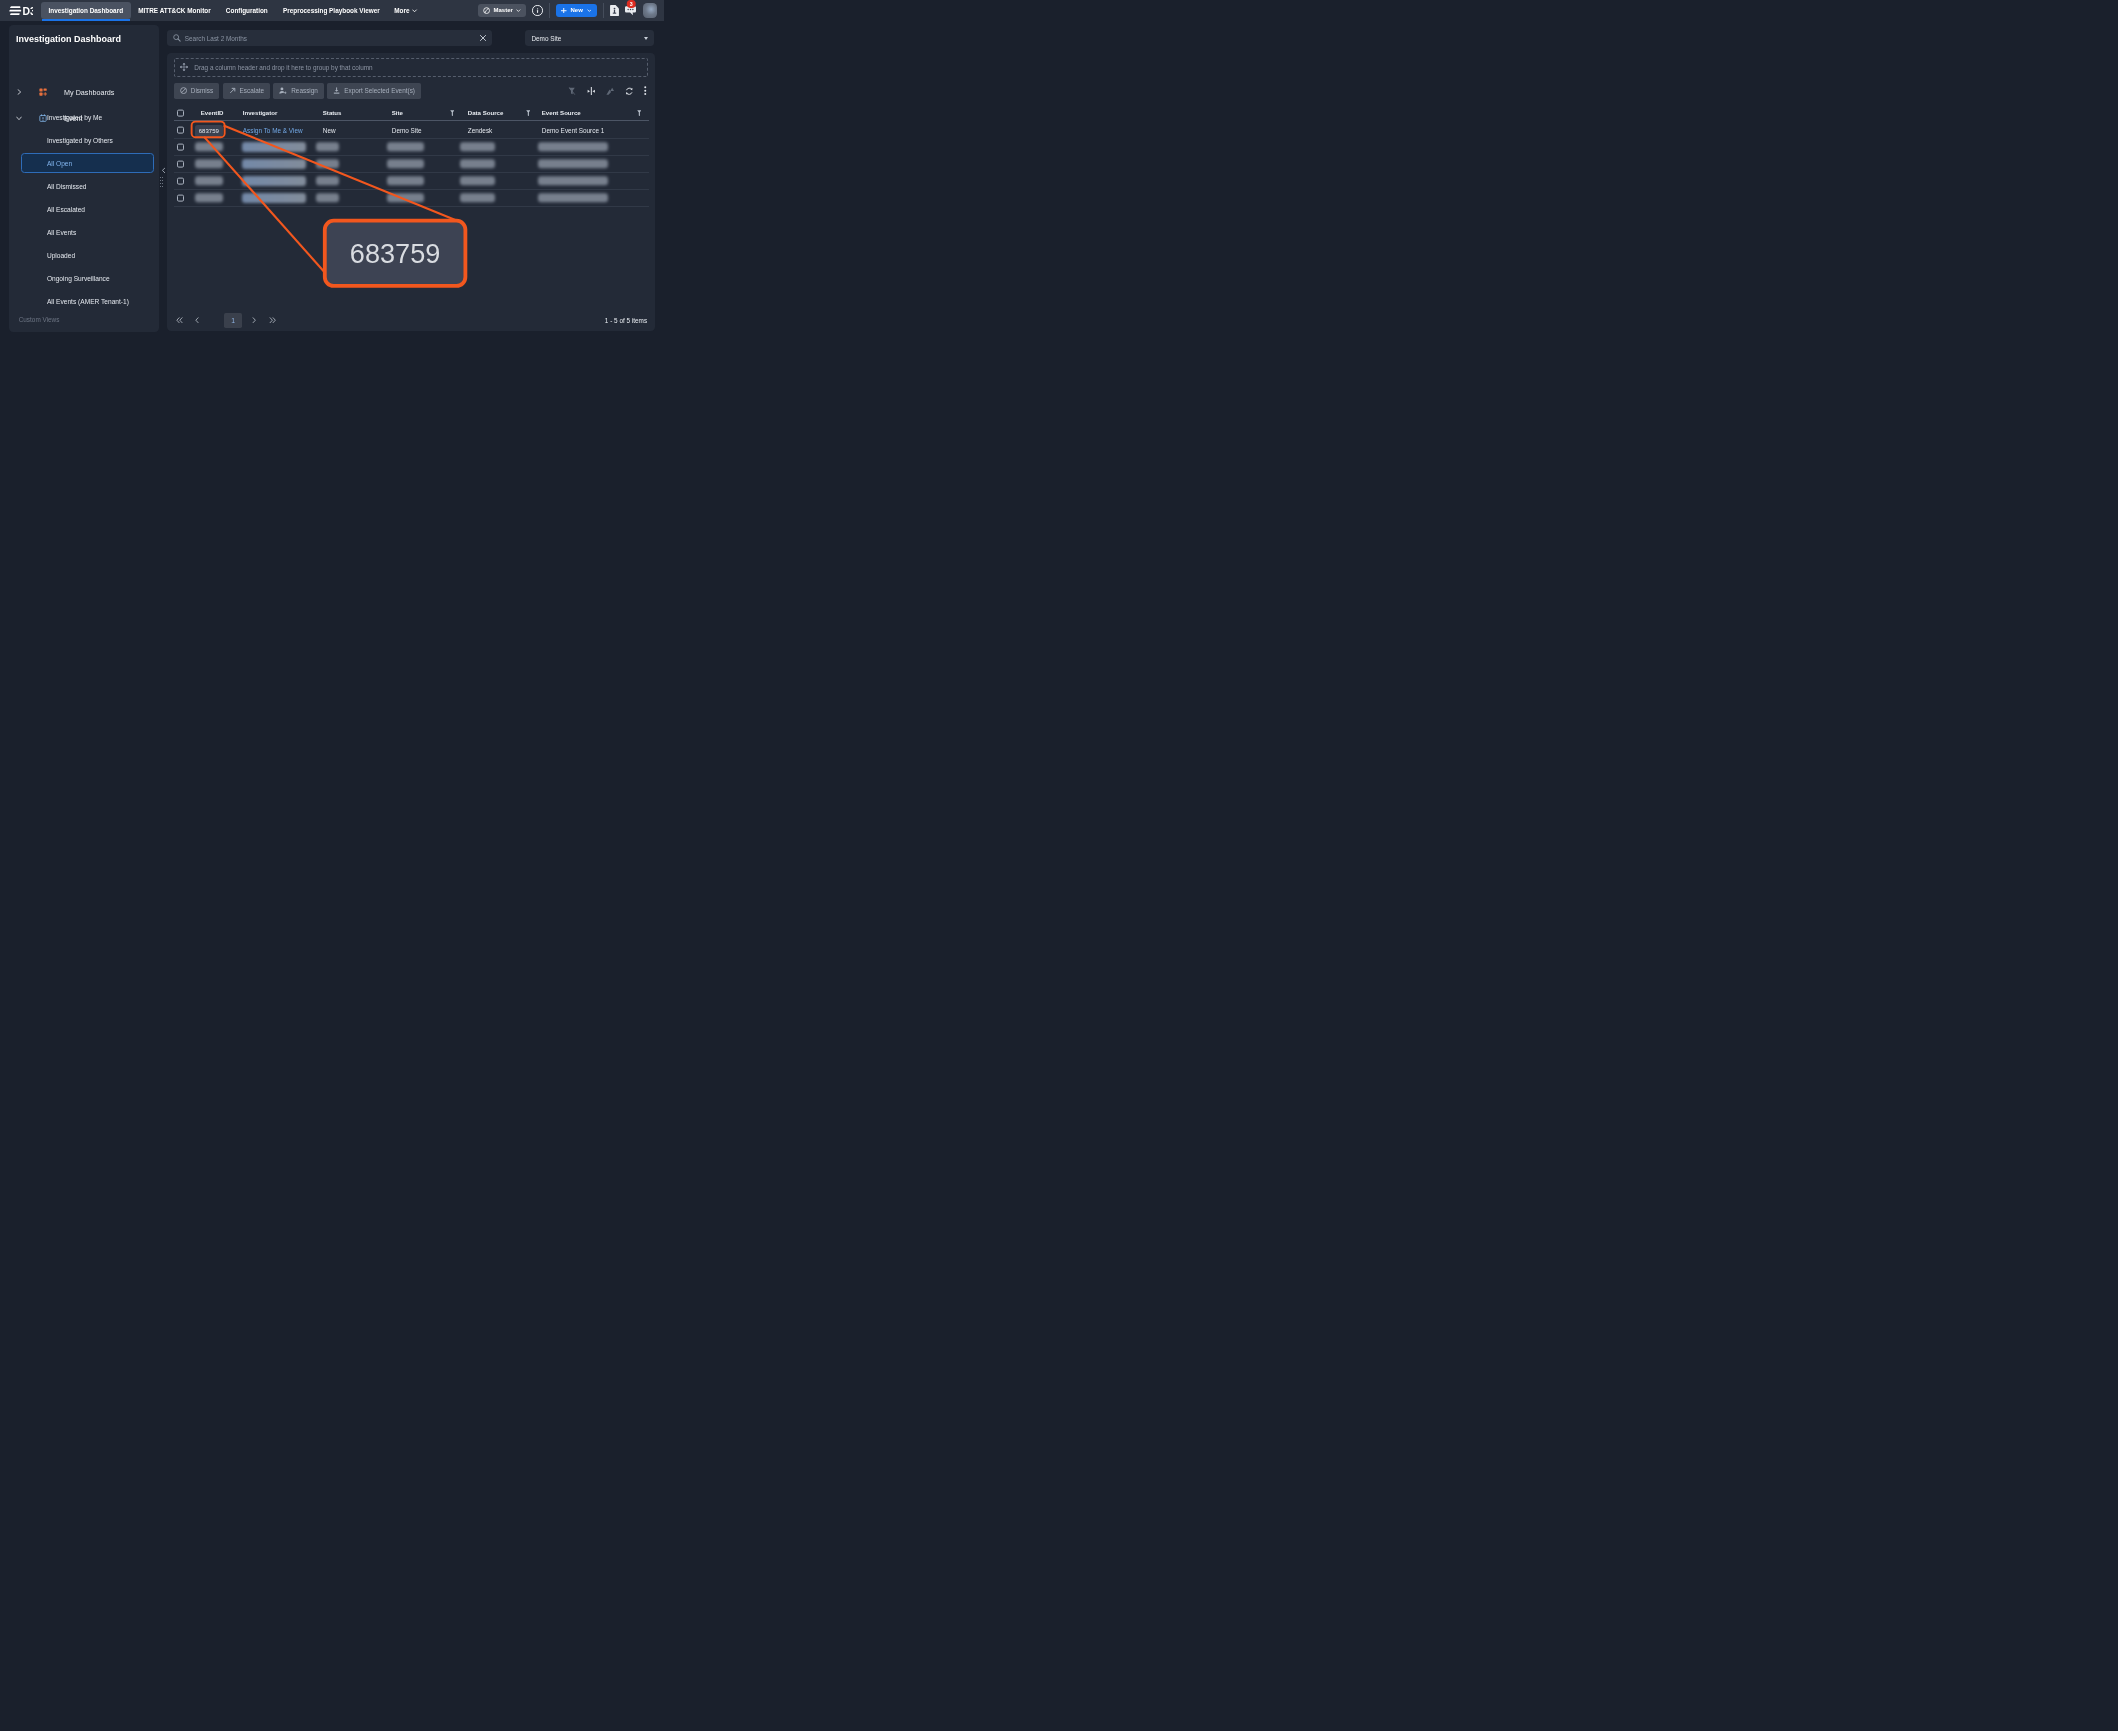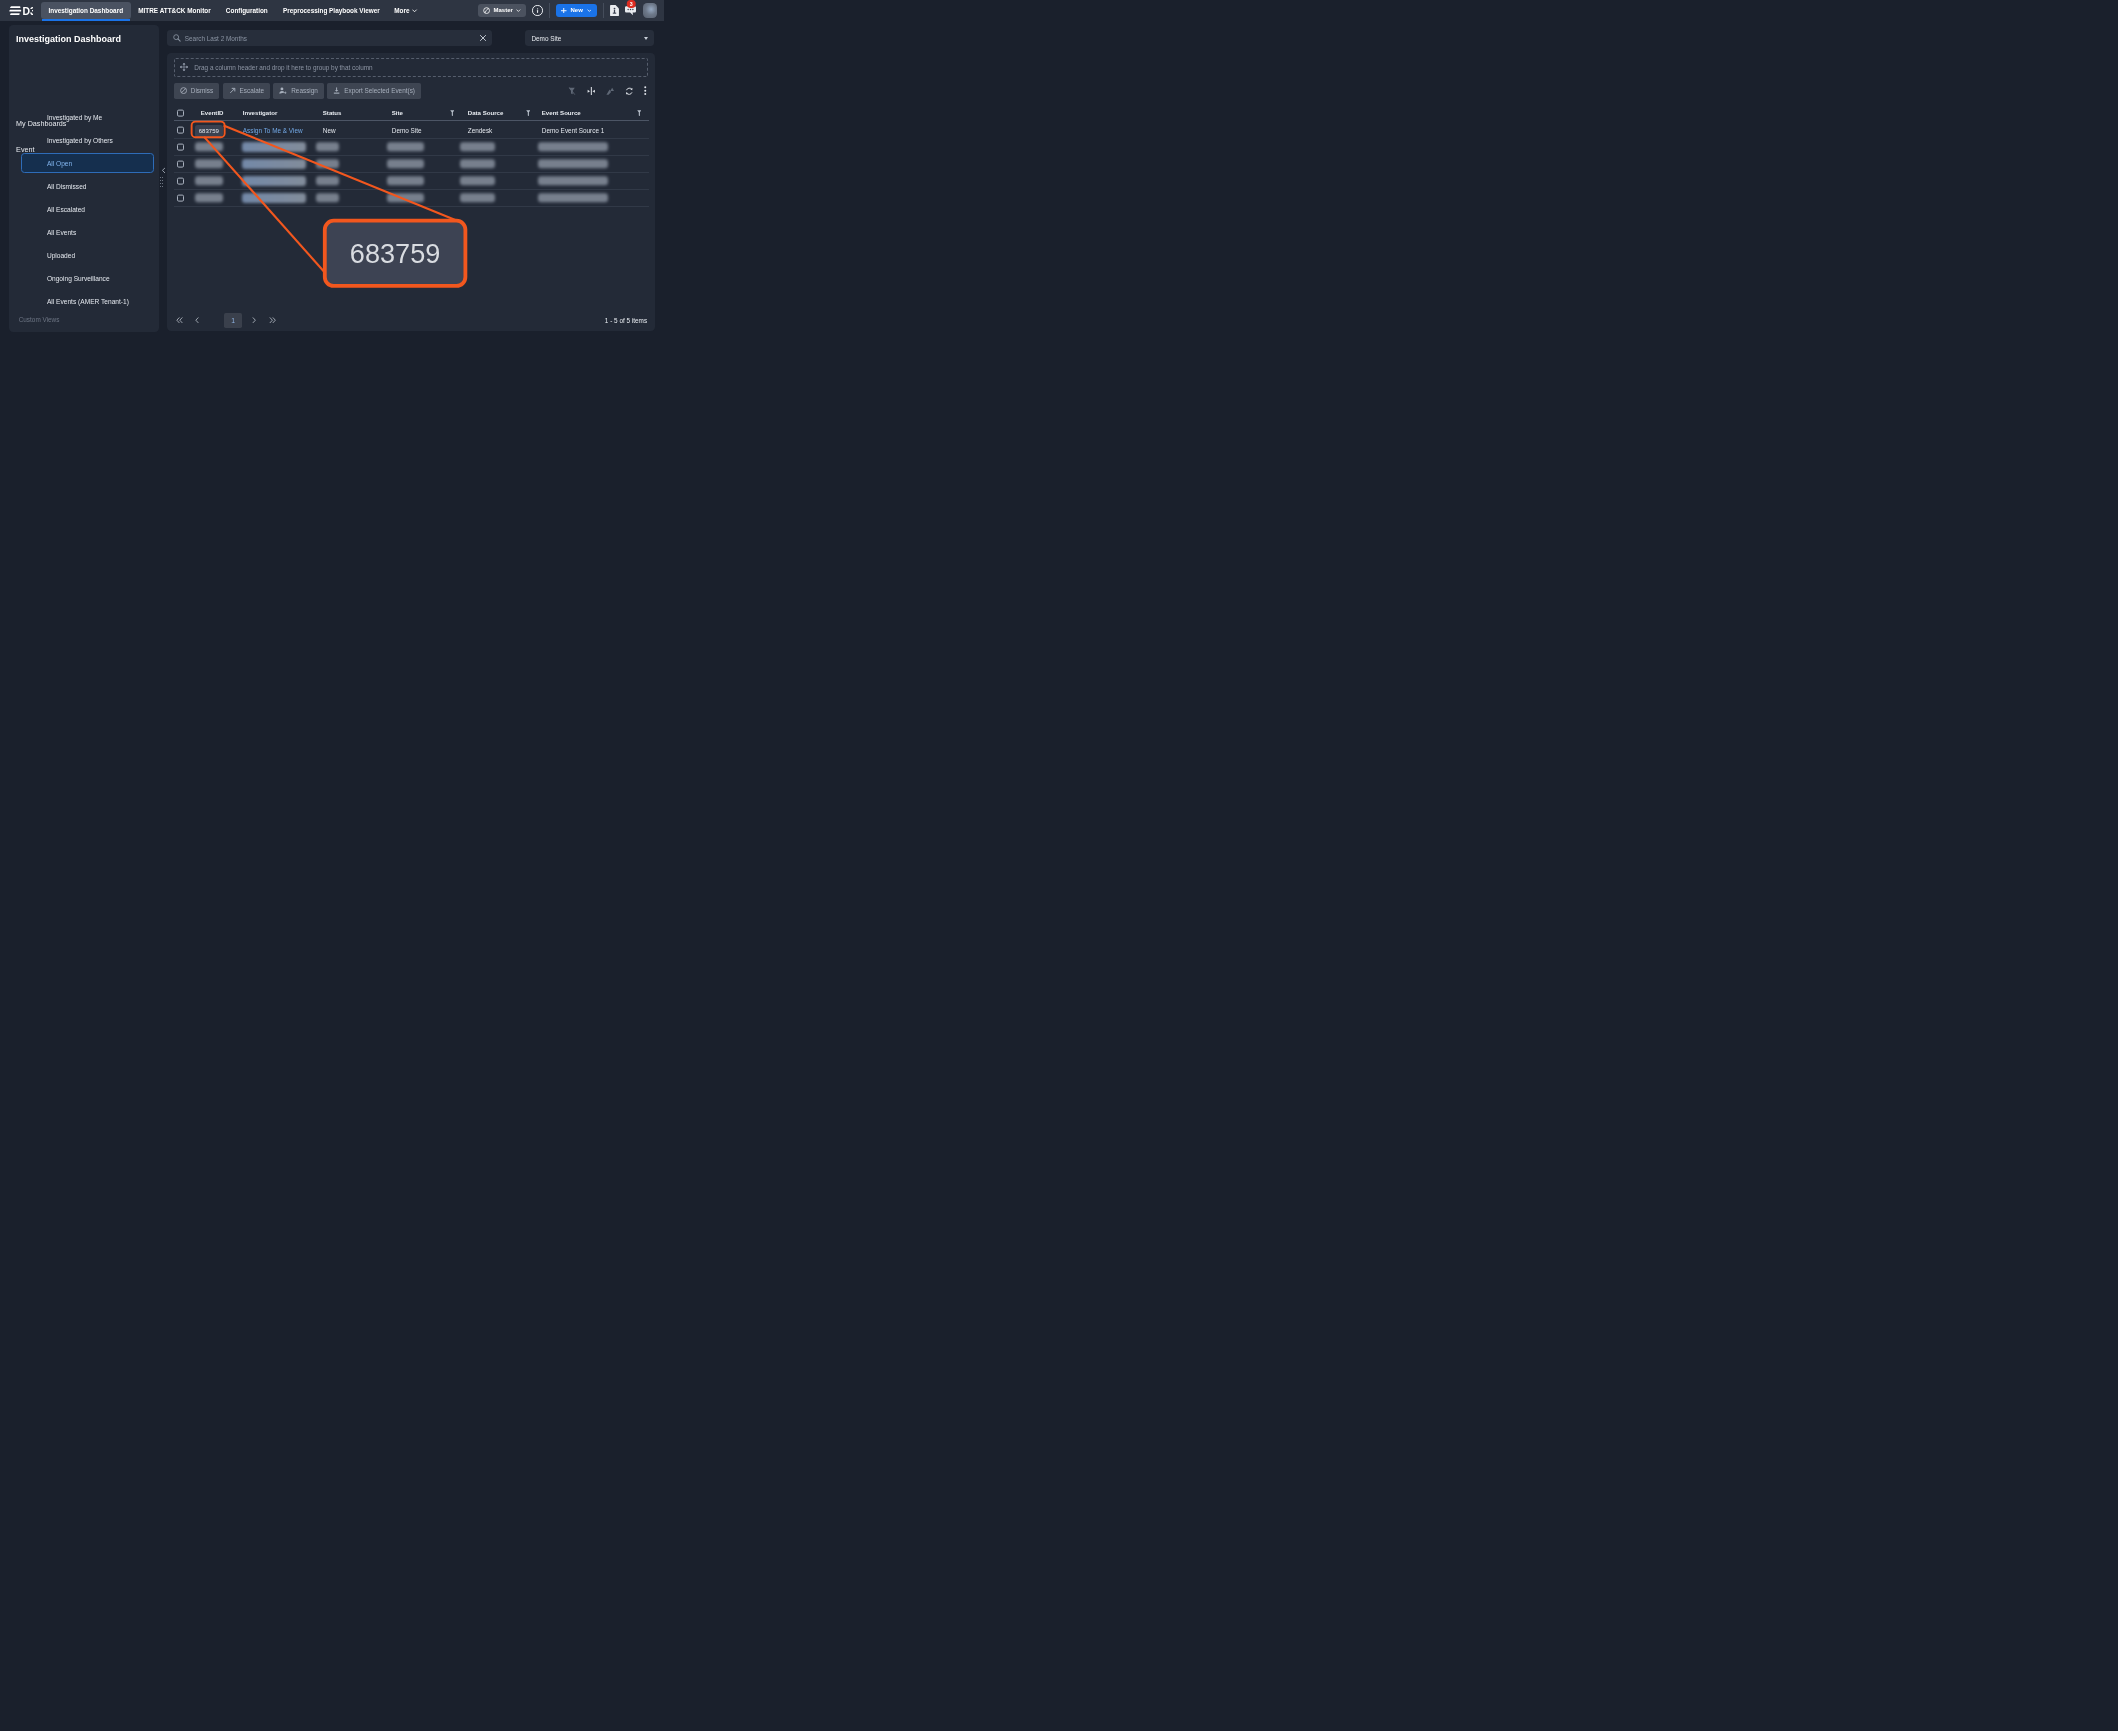--- a/index.html
+++ b/index.html
@@ -25,21 +25,21 @@
   .master-pill { height:13.6px; background:#4B525F; border-radius:3px; display:flex; align-items:center; gap:3.4px; padding:0 5.1px; color:#fff; font-size:6px; font-weight:600; cursor:pointer; }
   .icon-info-wrap { width:10.2px; height:10.2px; border:0.8px solid #E7EAEE; border-radius:50%; display:flex; align-items:center; justify-content:center; }
   .vdivider { width:0.4px; height:14.4px; background:#454D5B; }
   .btn-new { height:13.6px; background:#1A73E8; border-radius:3px; color:#fff; display:flex; align-items:center; gap:3.8px; padding:0 5.5px; font-size:6px; font-weight:700; cursor:pointer; }
   .icon-chat-wrap { position:relative; display:flex; }
   .badge { position:absolute; top:-5.1px; left:50%; transform:translateX(-46%); min-width:9.3px; height:8px; padding:0 2.1px; background:#DD2B20; border-radius:4.2px; color:#fff; font-size:5.3px; font-weight:700; display:flex; align-items:center; justify-content:center; }
   .avatar { width:14.4px; height:14.4px; border-radius:4.2px; background:radial-gradient(circle at 58% 42%, #96A9C2 0%, #6D7889 45%, #555E6C 100%); cursor:pointer; }
   
   .sidebar { position:absolute; left:8.5px; top:25.4px; width:150px; height:307px; background:#232A37; border-radius:4.2px; }
   .sidebar-title { position:absolute; left:7.6px; top:9px; font-size:9px; font-weight:700; color:#FFFFFF; }
-  .side-section { position:absolute; left:7.6px; height:13.6px; display:flex; align-items:center; gap:17px; color:#E8EBF0; font-size:7.2px; cursor:pointer;flex-direction:column; }
+  .side-section { position:absolute; left:7.6px; height:13.6px; display:flex; align-items:center; gap:17px; color:#E8EBF0; font-size:7.2px; cursor:pointer; }
   .side-items { position:absolute; inset:0; }
   .side-item { position:absolute; left:12px; right:4.2px; height:20px; border-radius:3.4px; display:flex; align-items:center; padding-left:25.4px; font-size:6.6px; color:#E4E8EE; border:0.6px solid transparent; cursor:pointer; }
   .side-item.selected { background:#152F4E; border-color:#2E6CB8; color:#83B5EE; }
   .sidebar-footer { position:absolute; left:10.2px; bottom:9.3px; color:#6C7483; font-size:6.4px; }
   .collapse-handle { position:absolute; left:160px; top:166px; width:6.8px; height:9.3px; display:flex; align-items:center; justify-content:center; cursor:pointer; z-index:4; }
   .drag-dots { position:absolute; left:160px; top:177px; display:grid; grid-template-columns:1.7px 1.7px; grid-auto-rows:3px; cursor:grab; z-index:4; }
   .drag-dots i { width:1.1px; height:1.1px; border-radius:50%; background:#8A92A0; }
   
   .searchbar { position:absolute; left:167px; top:30px; width:325px; height:16px; background:#272E3B; border-radius:3.4px; display:flex; align-items:center; padding:0 6px; gap:4.2px; }
   .searchbar input { flex:1; background:transparent; border:none; outline:none; color:#E8EBEF; font-size:6.4px; font-family:"Liberation Sans", sans-serif; }

